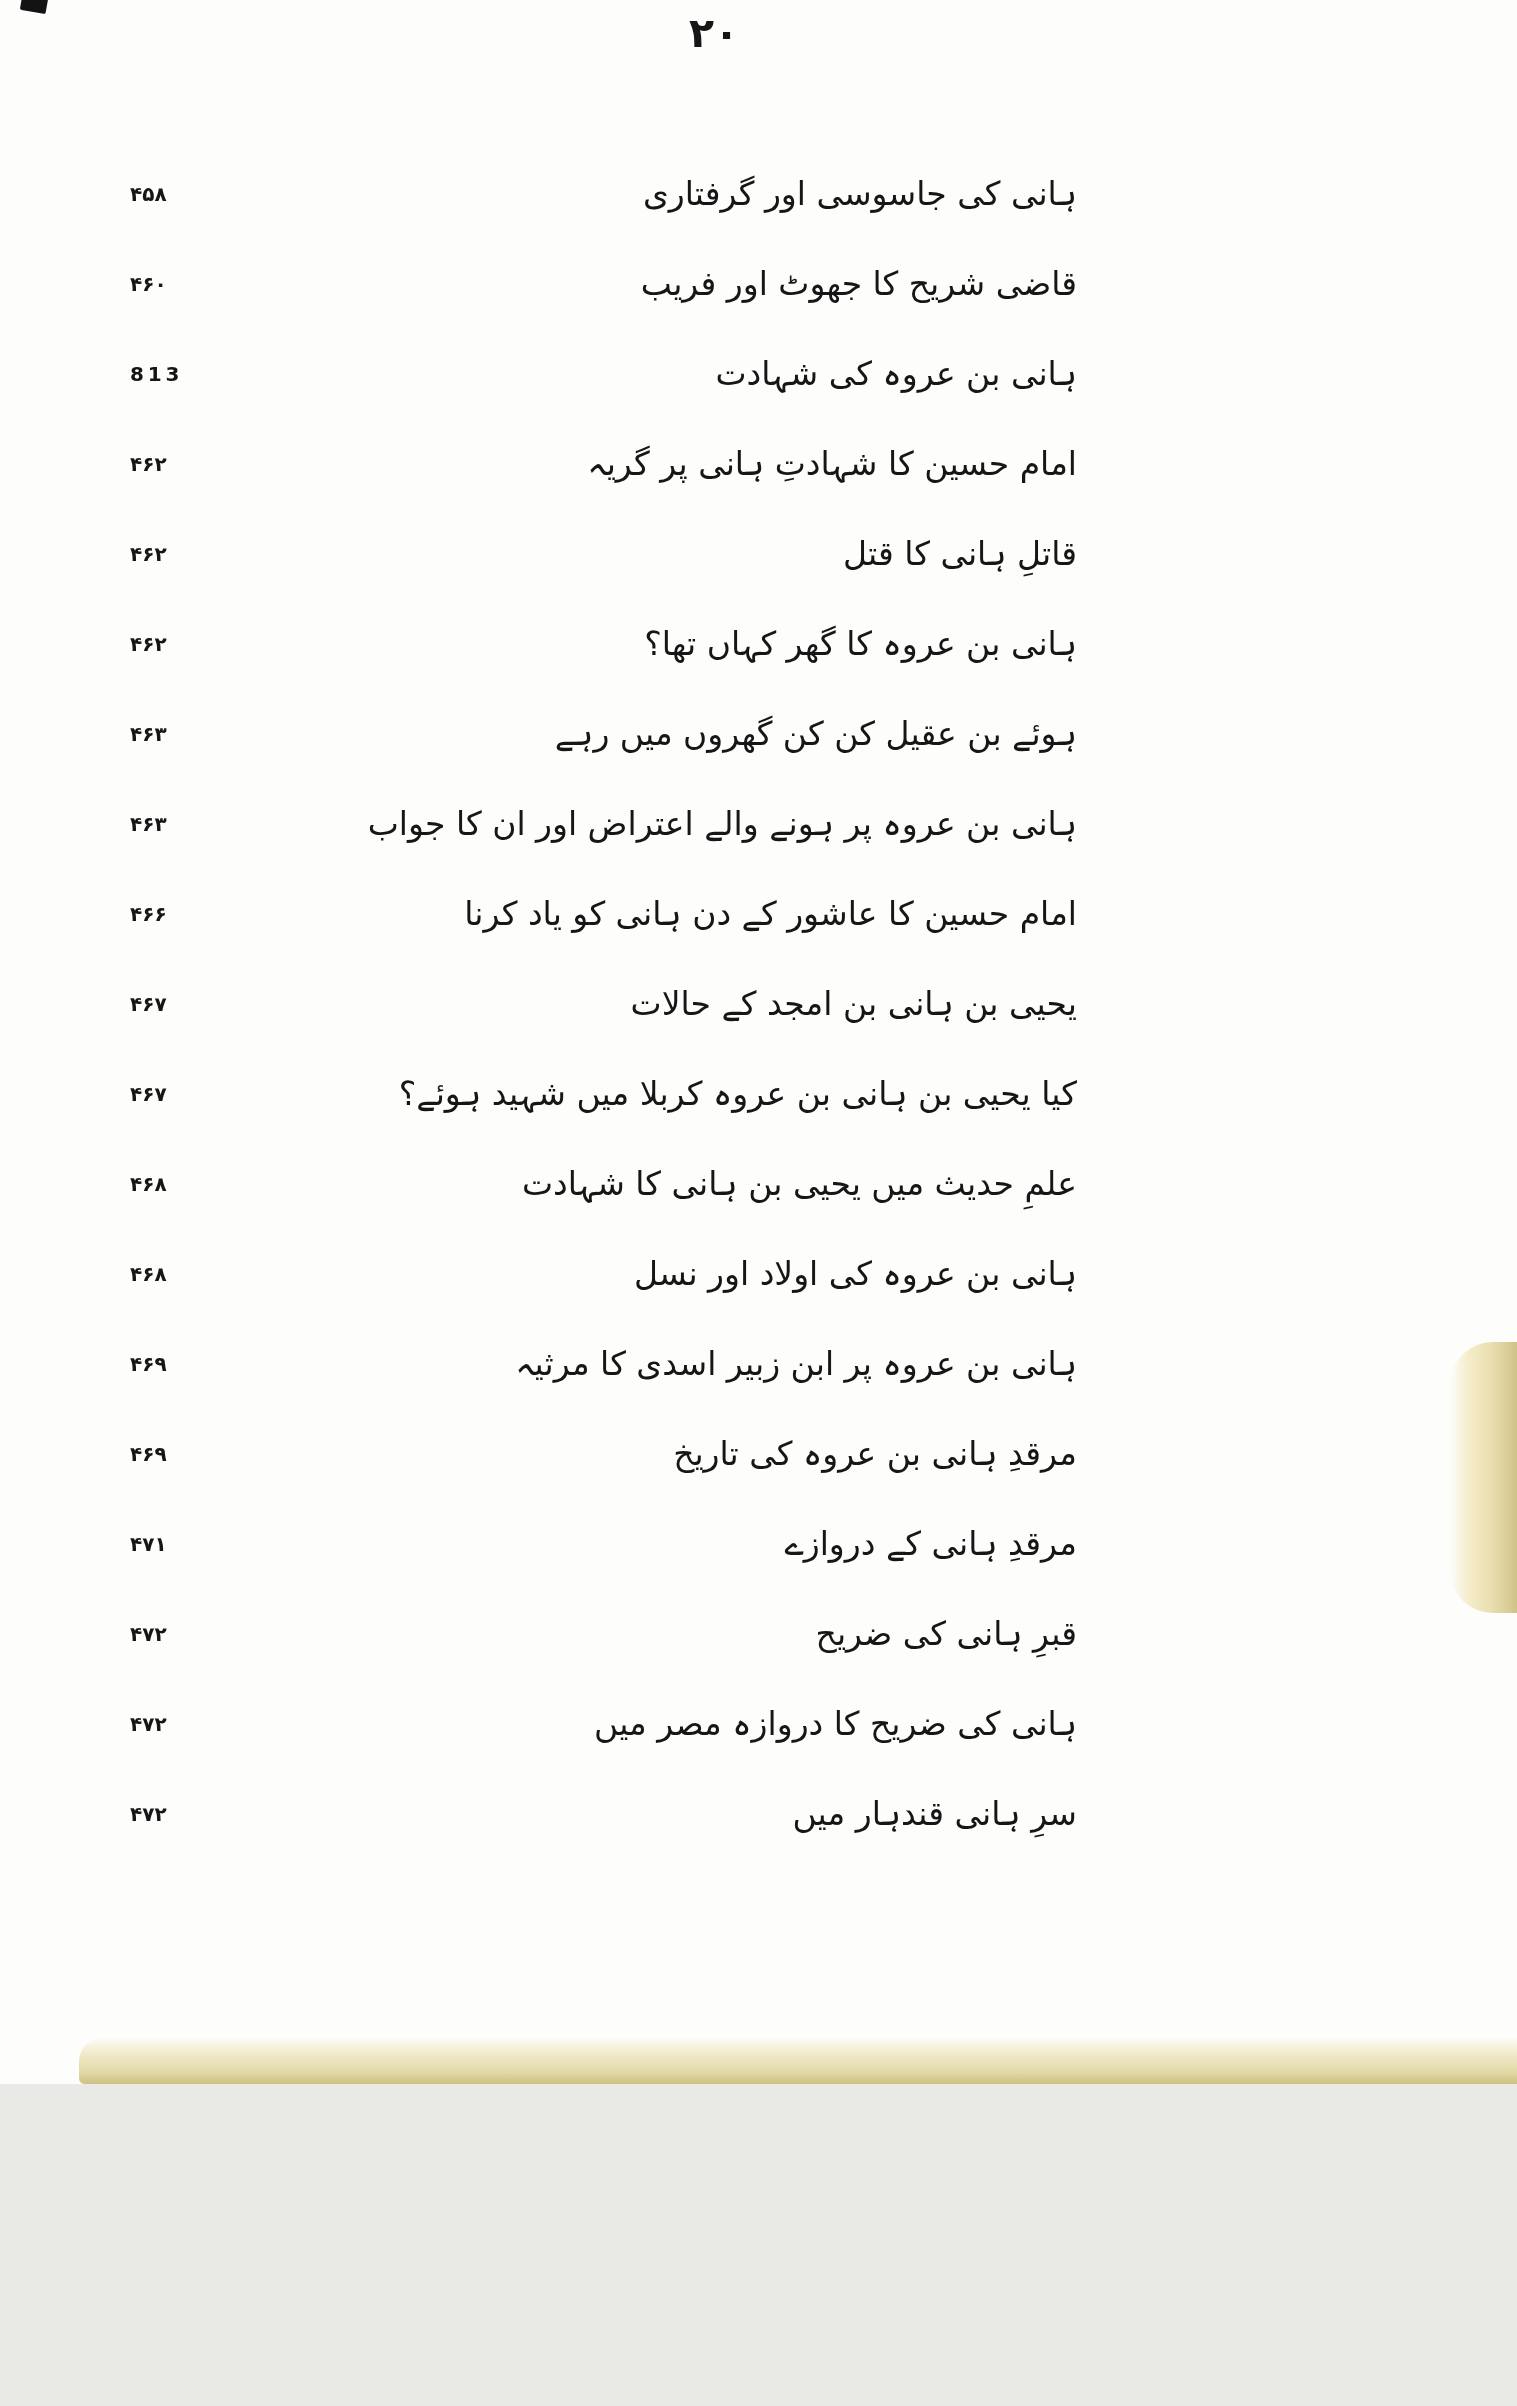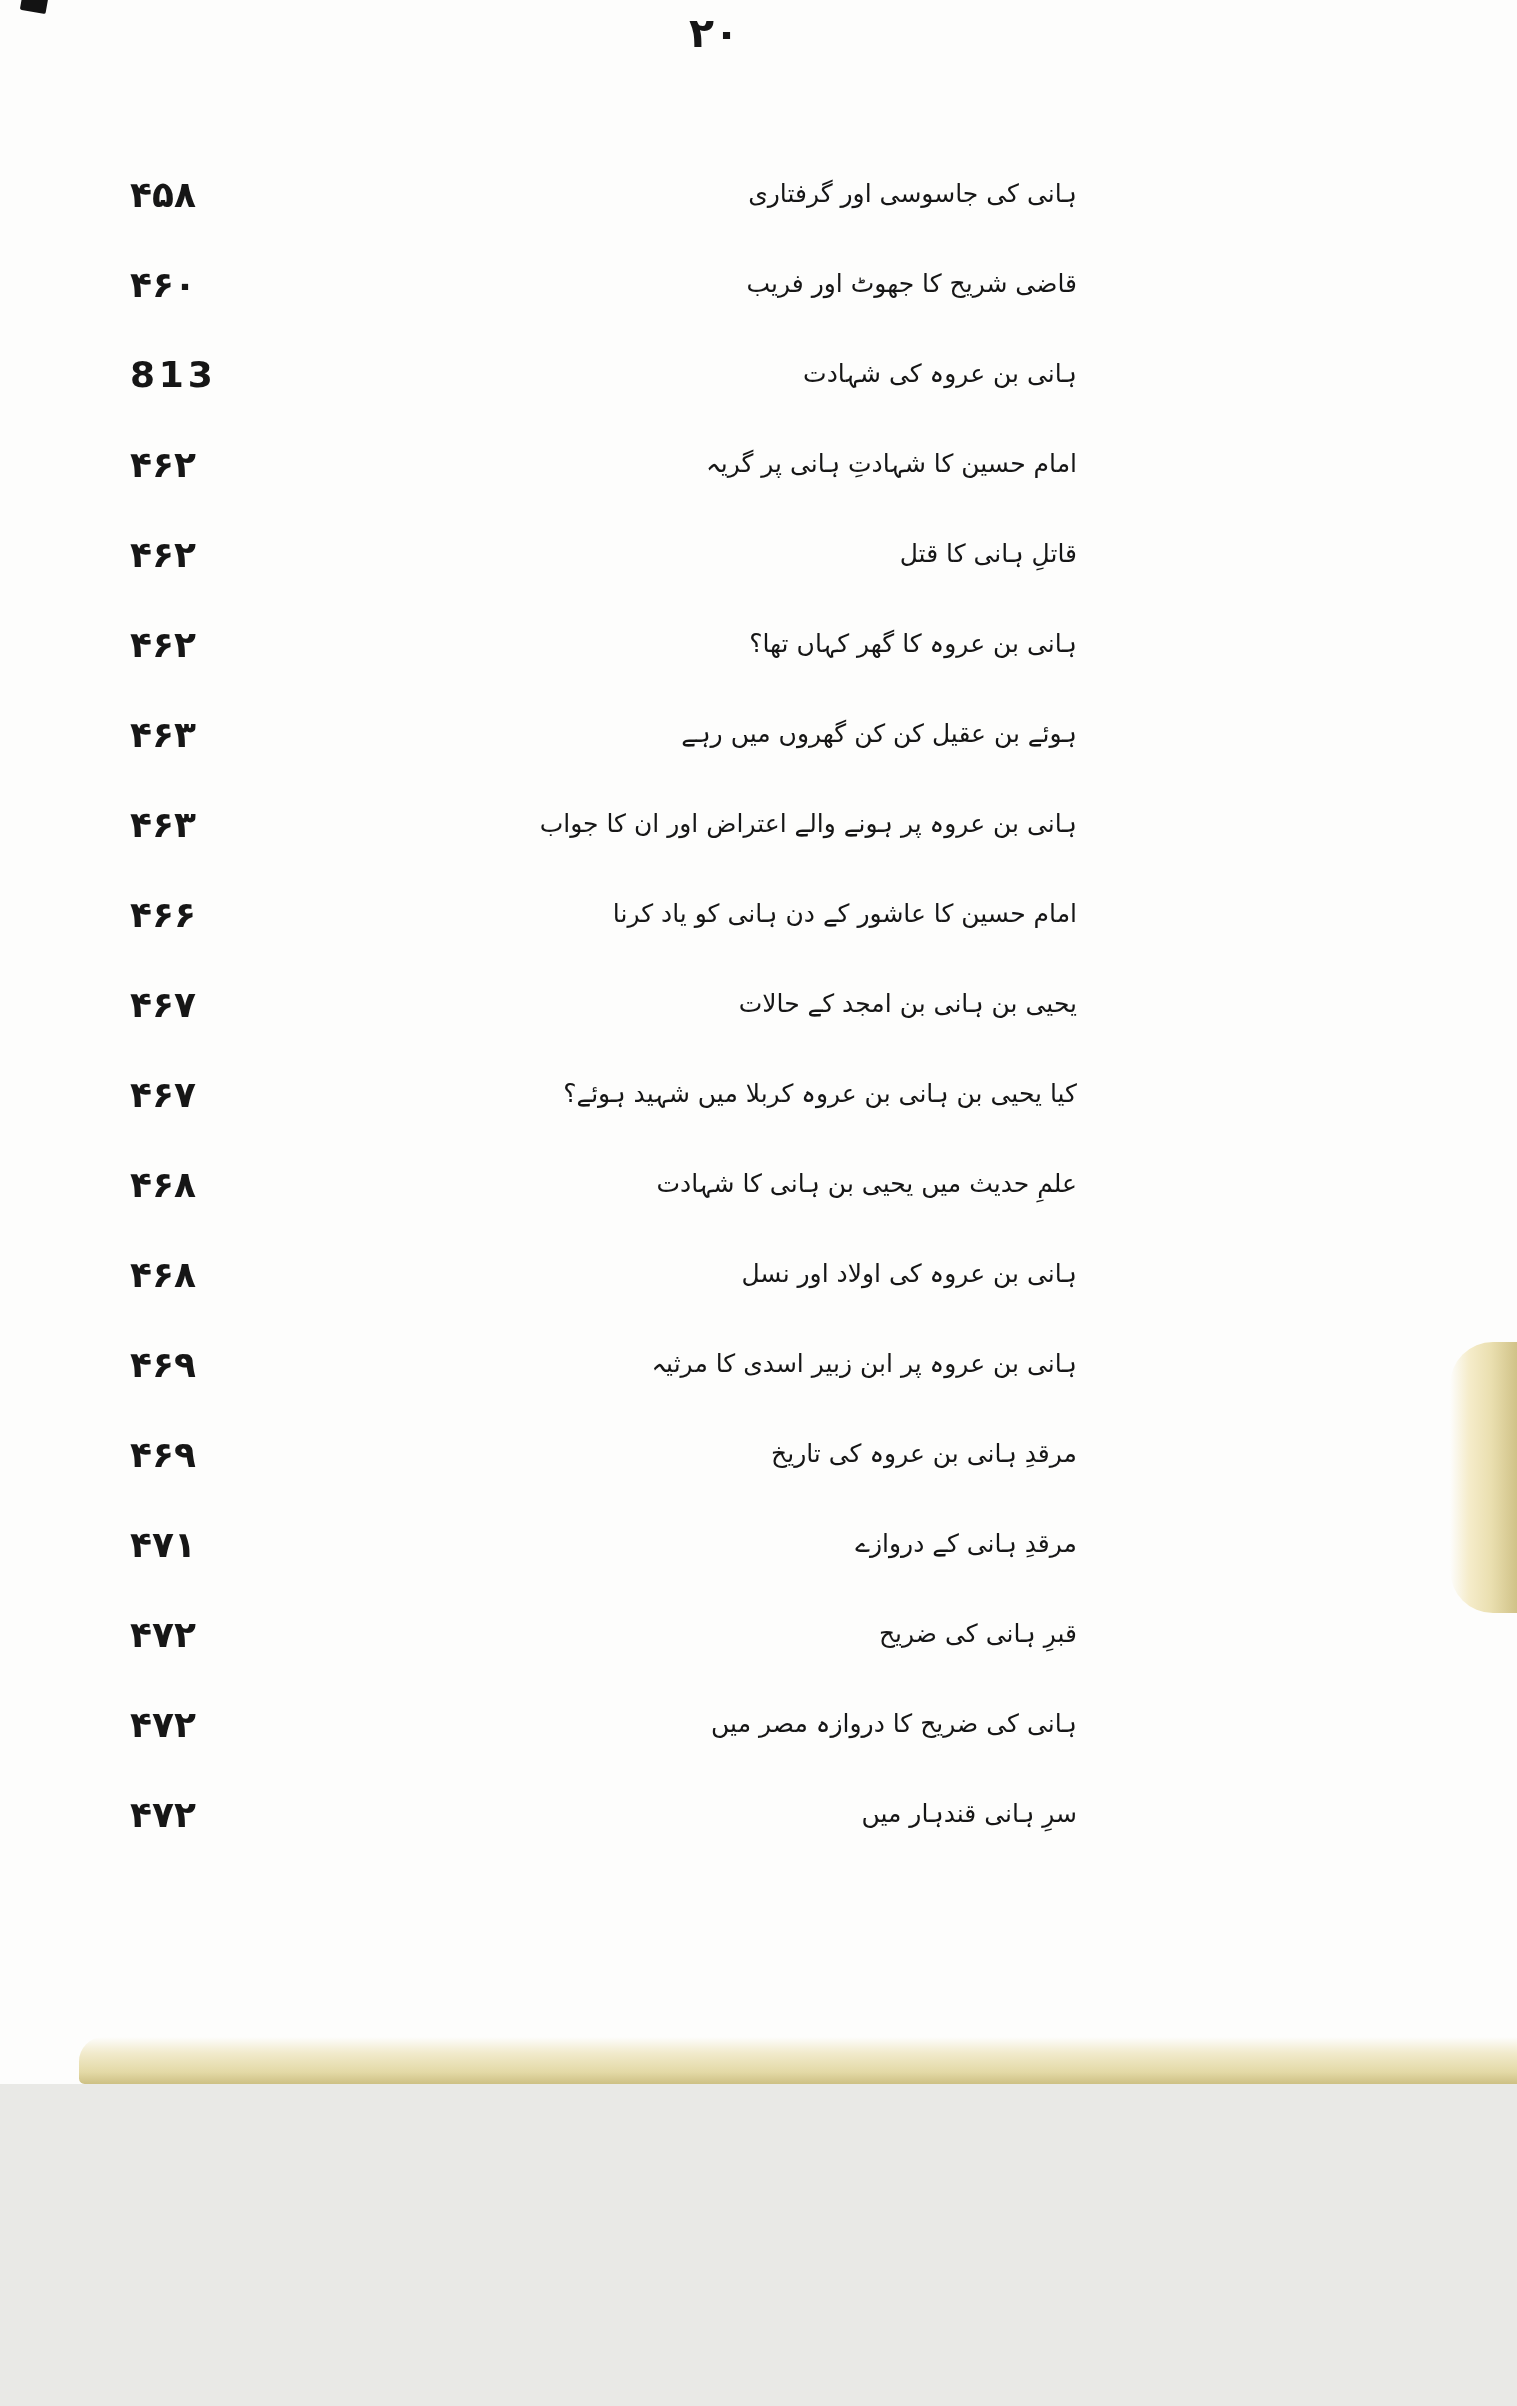--- a/index.html
+++ b/index.html
@@ -41,30 +41,30 @@
     display: flex;
     align-items: center;
     height: 90px;
     padding-left: 130px;
     padding-right: 441px;
     box-sizing: border-box;
   }
   .row-page-number {
     width: 132px;
     flex: 0 0 auto;
-    font-size: 36px;
+    font-size: 20px;
     font-weight: 700;
     letter-spacing: 3.8px;
     direction: rtl;
     text-align: left;
   }
   .row-title {
     flex: 1 1 auto;
     direction: rtl;
-    font-size: 25px;
+    font-size: 33px;
     line-height: 1.25;
     white-space: nowrap;
   }
 
   
   .artifact {
     position: absolute;
   }
   .artifact-corner-mark {
     top: -3.8px;

